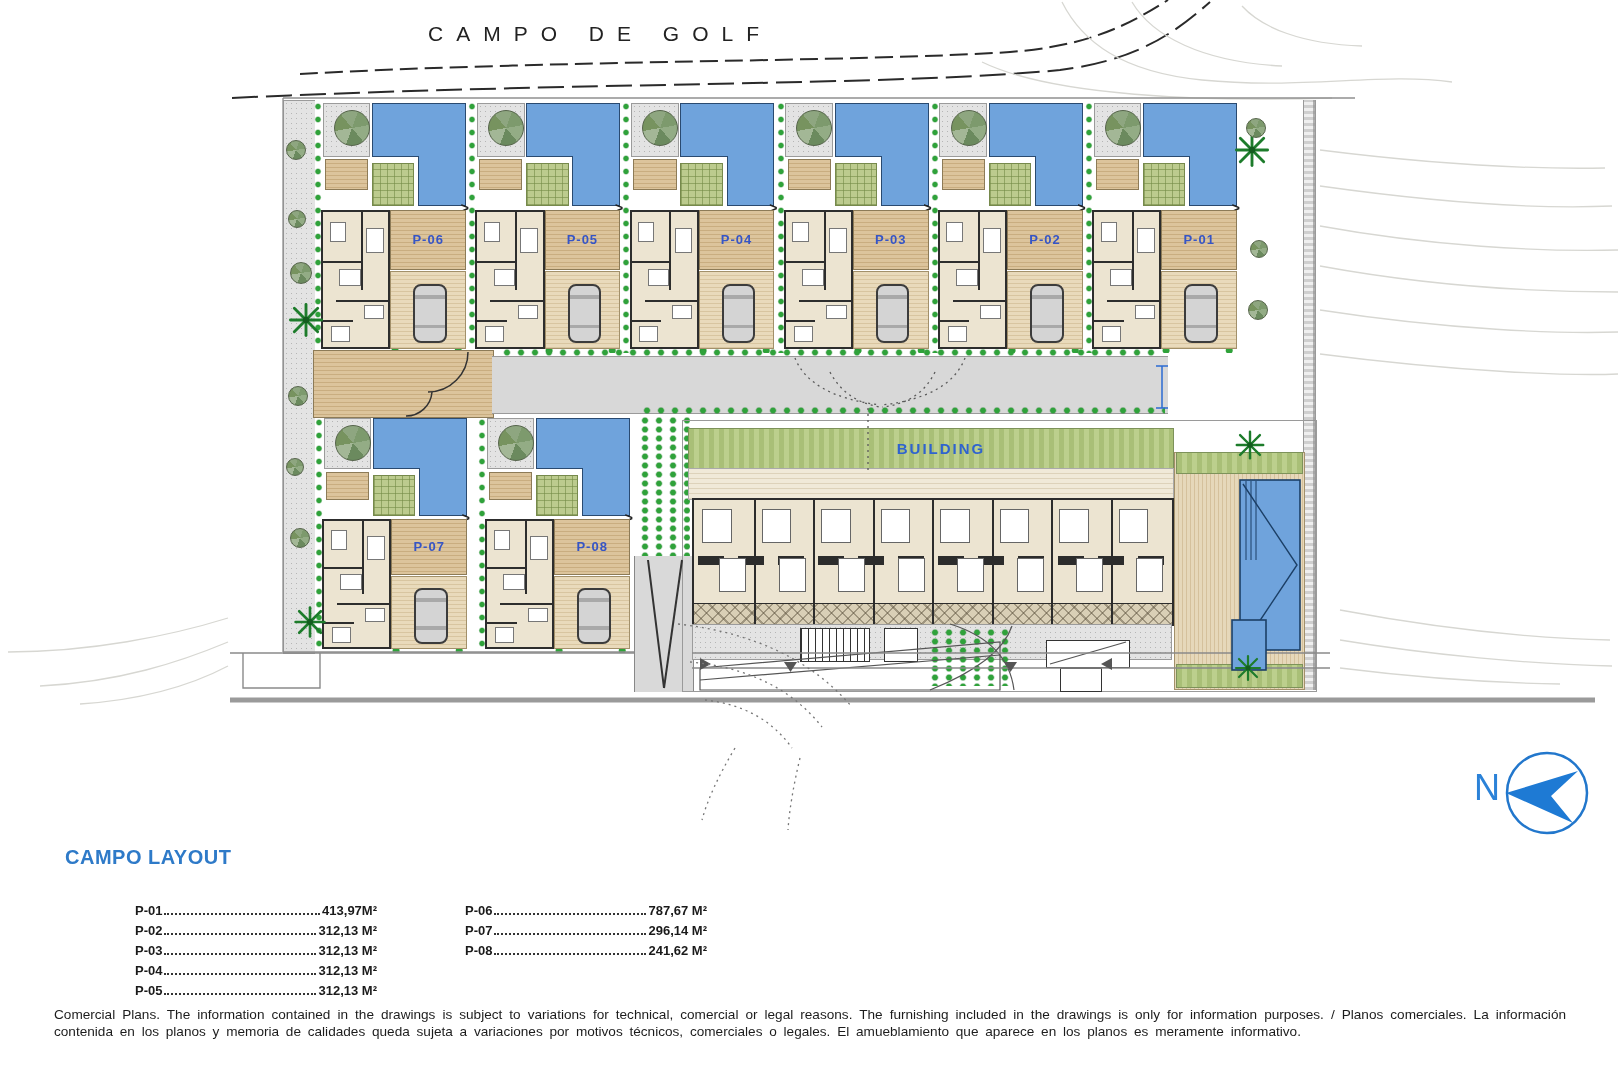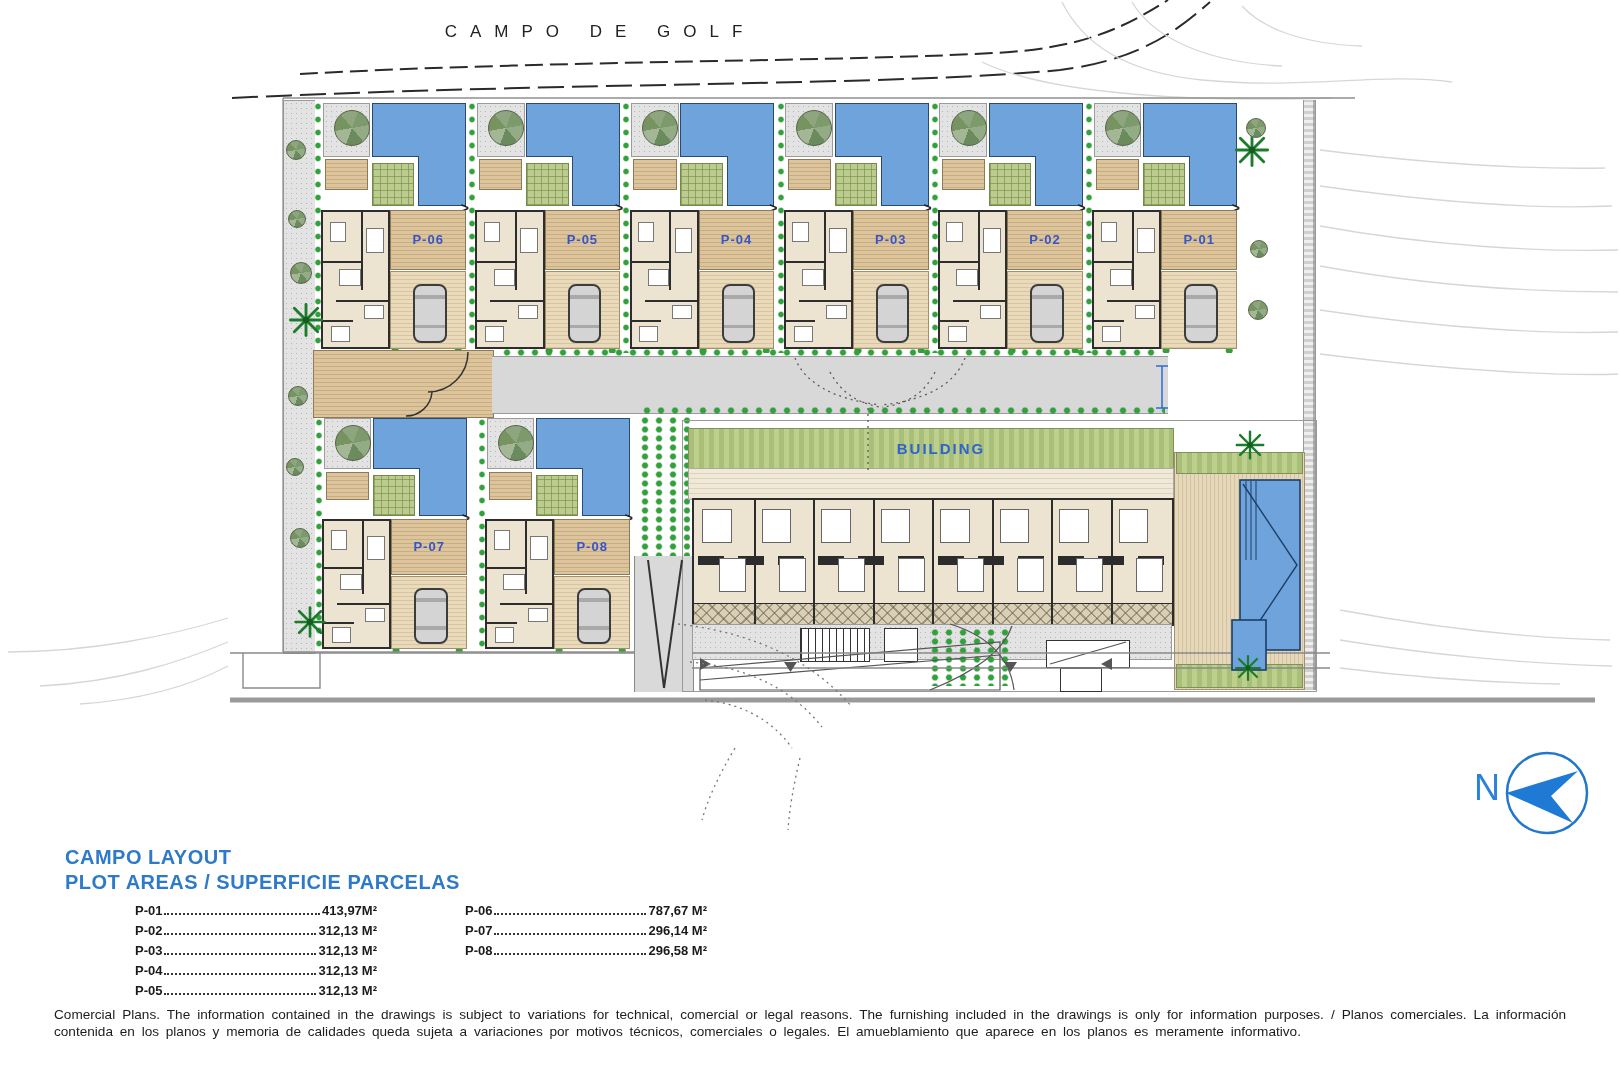--- a/index.html
+++ b/index.html
@@ -2,21 +2,21 @@
 <html><head>
 <meta charset="utf-8">
 <style>
   html,body{margin:0;padding:0;background:#fff;}
   .canvas{position:relative;width:1620px;height:1080px;background:#fff;overflow:hidden;
           font-family:"Liberation Sans",sans-serif;}
   .abs{position:absolute;}
 
   
   .golf-label{position:absolute;left:0;right:420px;top:22px;text-align:center;
-    font-size:17px;font-weight:500;color:#222;letter-spacing:13px;}
+    font-size:21px;font-weight:500;color:#222;letter-spacing:13px;}
 
   
   .pave{background-color:#e3e3e3;
     background-image:radial-gradient(circle,#b5b5b5 .7px,transparent .9px);
     background-size:5px 5px;border:1px solid #9b9b9b;}
   .deckstripes{background:repeating-linear-gradient(180deg,#dcc49c 0 3px,#c9ad80 3px 4px);
     border:1px solid #8d7b57;}
   .deckstripes-light{background:repeating-linear-gradient(180deg,#e9dabb 0 3px,#d8c5a0 3px 4px);
     border:1px solid #a2906a;}
   .deckstripes-v{background:repeating-linear-gradient(90deg,#e6d8ba 0 3px,#d5c19c 3px 4px);
@@ -530,21 +530,20 @@
   <div class="tree" style="left:288px;top:386px;width:18px;height:18px;"></div>
   <div class="tree" style="left:286px;top:458px;width:16px;height:16px;"></div>
   <div class="tree" style="left:290px;top:528px;width:18px;height:18px;"></div>
   <div class="tree" style="left:1246px;top:118px;width:18px;height:18px;"></div>
   <div class="tree" style="left:1250px;top:240px;width:16px;height:16px;"></div>
   <div class="tree" style="left:1248px;top:300px;width:18px;height:18px;"></div>
 
   <div class="compass-n" style="left:1474px;top:770px;">N</div>
 
   <div class="legend-title" style="left:65px;top:846px;">CAMPO LAYOUT</div>
-  <div class="legend-title" style="left:65px;top:871px;">PLOT AREAS / SUPERFICIE PARCELAS</div>
   <div id="legend-rows">
       <div class="leader-row" style="left: 135px; top: 903px;">
         <span>P-01</span>
         <span class="dots"></span>
         <span>413,97M²</span>
       </div>
       <div class="leader-row" style="left: 135px; top: 923px;">
         <span>P-02</span>
         <span class="dots"></span>
         <span>312,13 M²</span>
@@ -570,18 +569,18 @@
         <span>787,67 M²</span>
       </div>
       <div class="leader-row" style="left: 465px; top: 923px;">
         <span>P-07</span>
         <span class="dots"></span>
         <span>296,14 M²</span>
       </div>
       <div class="leader-row" style="left: 465px; top: 943px;">
         <span>P-08</span>
         <span class="dots"></span>
-        <span>296,58 M²</span>
+        <span>241,62 M²</span>
       </div>
     </div>
 
   <div class="disclaimer">Comercial Plans. The information contained in the drawings is subject to variations for technical, comercial or legal reasons. The furnishing included in the drawings is only for information purposes. / Planos comerciales. La información contenida en los planos y memoria de calidades queda sujeta a variaciones por motivos técnicos, comerciales o legales. El amueblamiento que aparece en los planos es meramente informativo.</div>
 </div>
 
 </body></html>

